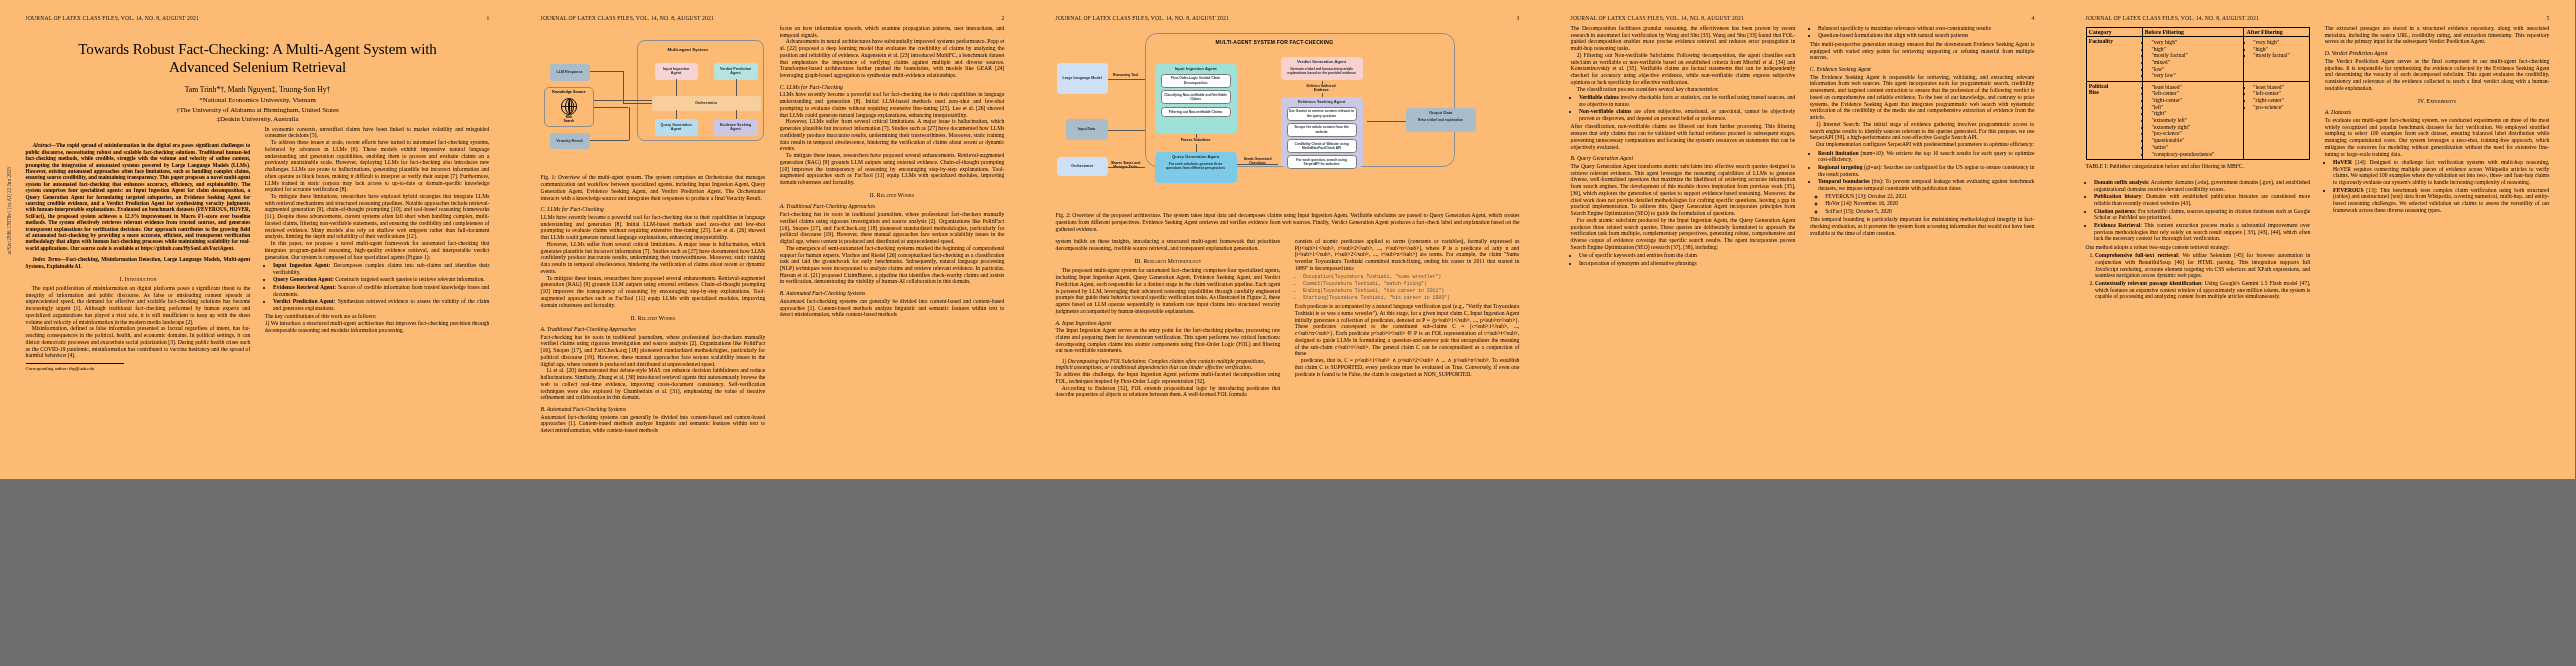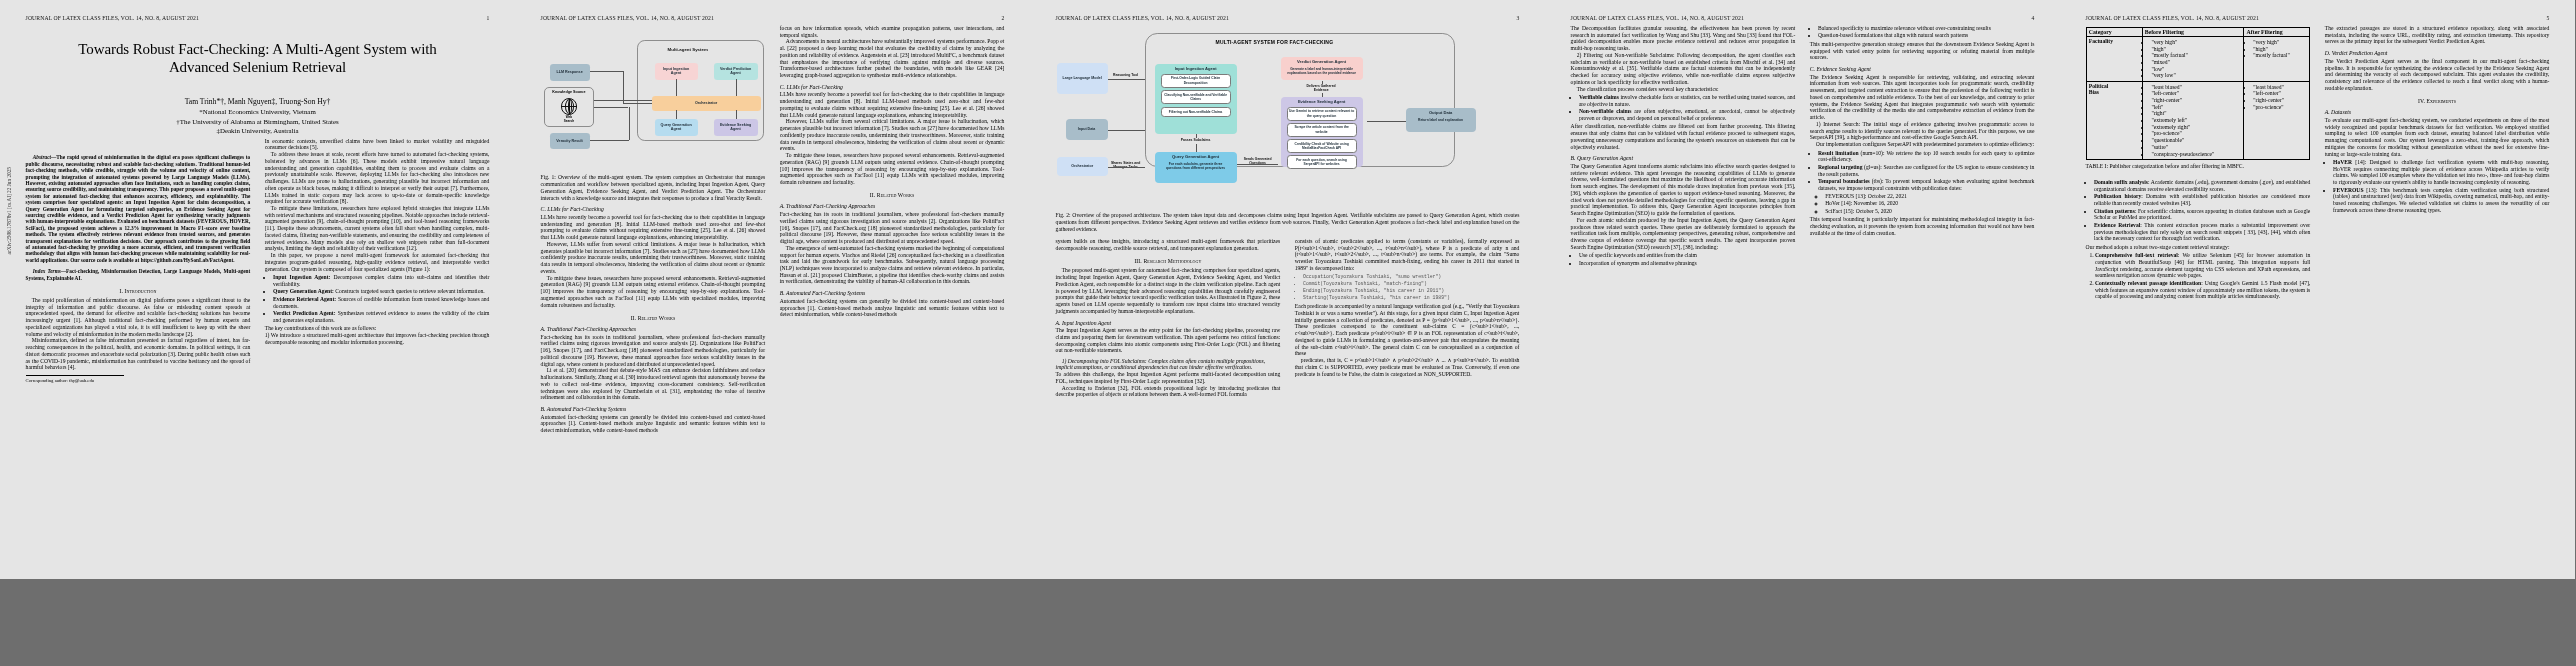--- a/index.html
+++ b/index.html
@@ -5,41 +5,41 @@
   * { box-sizing: border-box; }
   html, body { margin:0; padding:0; background:#6e6e6e; }
   body {
     width:2576px; height:667px;
     font-family:"Liberation Serif", serif;
     overflow:hidden;
   }
   .spread { display:flex; width:2576px; height:667px; gap:0; }
   .page {
     position:relative;
-    width:515px; height:579px;
-    background:#e5e5e5;
+    width:515px; height:479px;
+    background:#fdba74;
     padding:14.5px 25.6px 11px 25.6px;
     overflow:hidden;
     flex:0 0 515px;
   }
   .runhead {
     display:flex; justify-content:space-between; align-items:baseline;
     font-size:5.7px; letter-spacing:0.1px; color:#111;
     margin-bottom:4.4px;
   }
   .runhead .jnl { font-variant:small-caps; }
   .runhead .pg { font-size:5.6px; }
   .cols { display:flex; gap:14.5px; }
   .col { width:calc((515px - 51px - 14.5px)/2); }
 
   h1.title {
     font-size:15px; font-weight:400; line-height:1.22;
     text-align:center; margin:19px 0 0 0; letter-spacing:-0.1px;
   }
-  .authors { text-align:center; font-size:7.6px; margin-top:21px; line-height:1.34; }
+  .authors { text-align:center; font-size:7.6px; margin-top:9px; line-height:1.34; }
   .affil { text-align:center; font-size:6.9px; line-height:1.36; }
 
   p { margin:0; text-align:justify; hyphens:auto;
       font-size:5.6px; line-height:1.205; text-indent:6.1px; }
   p.noind { text-indent:0; }
   p + p { margin-top:0; }
   .abstract { font-size:5.3px; font-weight:bold; text-align:justify;
               line-height:1.21; text-indent:7.2px; margin-top:16.7px; }
   .abstract i { font-weight:bold; }
   .idxterms { font-size:5.3px; font-weight:bold; text-align:justify;

